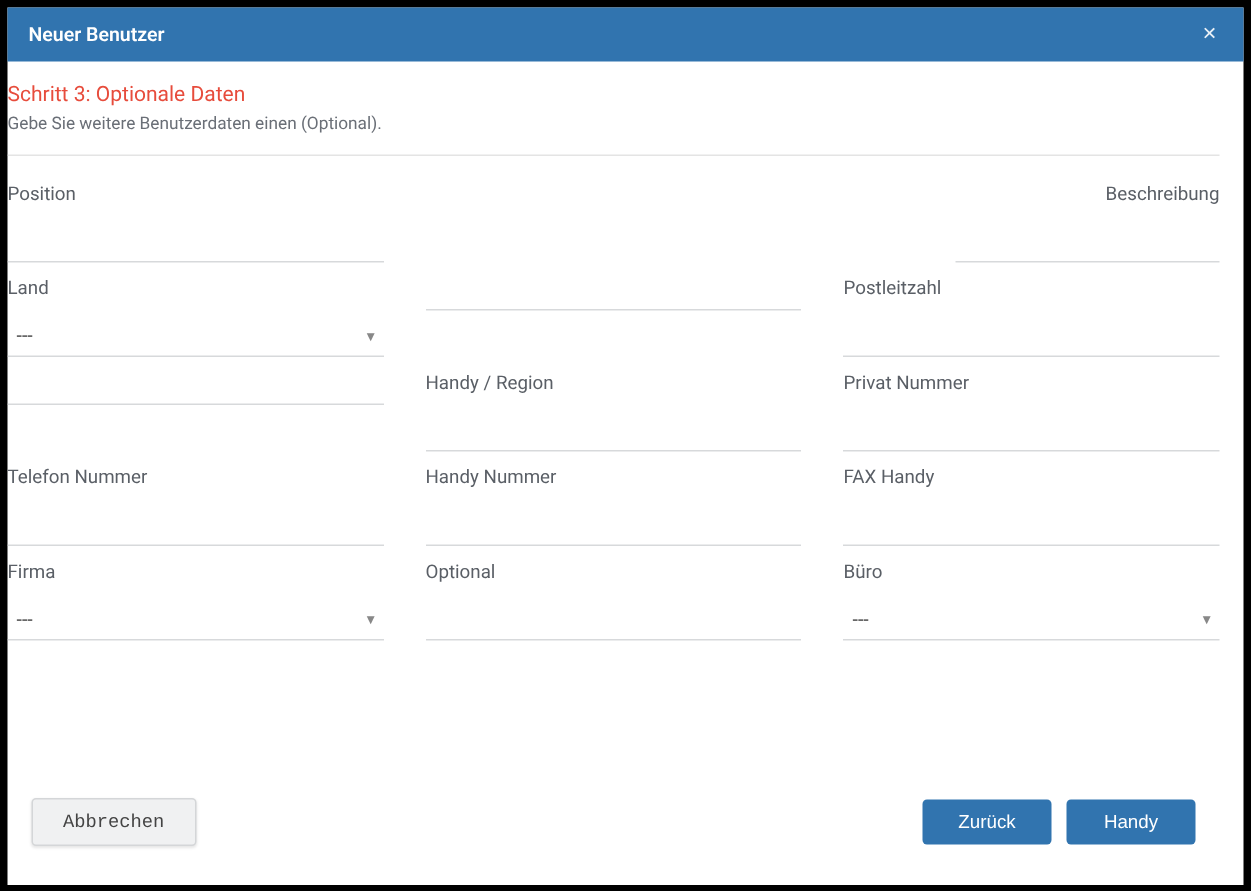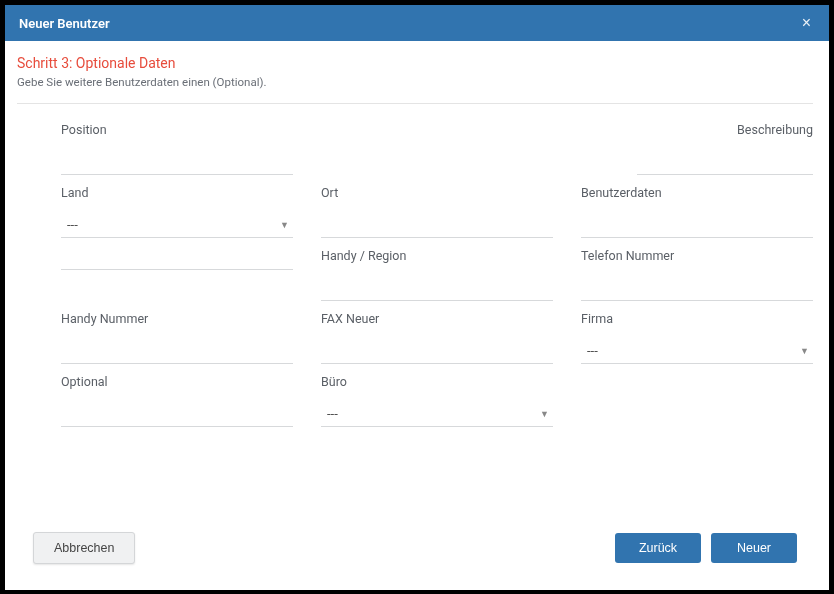--- a/index.html
+++ b/index.html
@@ -41,21 +41,21 @@
       color: #fff;
       font-size: 16px;
       cursor: pointer;
       opacity: 0.9;
       background: none;
       border: none;
       padding: 0 4px;
     }
     .modal-body {
       flex: 1;
-      padding: 14px 16px 10px 12px;
+      padding: 14px 16px 10px 0;
       overflow: auto;
       display: flex;
       flex-direction: column;
     }
     .step-title {
       color: #e74c3c;
       font-size: 14px;
       font-weight: 400;
       margin-bottom: 4px;
     }
@@ -67,21 +67,20 @@
     .divider {
       border: none;
       border-top: 1px solid #e4e4e4;
       margin-bottom: 8px;
     }
     .form-grid {
       display: grid;
       grid-template-columns: repeat(3, 1fr);
       column-gap: 28px;
       row-gap: 0;
-      margin-left: 44px;
     }
     .field {
       display: flex;
       flex-direction: column;
       padding-top: 10px;
     }
     .field.col-span-2 {
       grid-column: span 2;
       align-items: flex-end;
     }
@@ -135,20 +134,21 @@
       cursor: pointer;
       border: none;
       min-width: 80px;
       text-align: center;
     }
     .btn-cancel {
       background: #f0f1f2;
       border: 1px solid #d4d6d8;
       color: #444;
       box-shadow: 0 1px 2px rgba(0,0,0,0.1);
+      font-family: Liberation Mono, monospace;
     }
     .btn-primary {
       background: #3174af;
       color: #fff;
       min-width: 86px;
     }
     .footer-spacer {
       flex: 1;
     }
     .btn + .btn {
@@ -183,46 +183,49 @@
       <div class="field">
         <label>Land</label>
         <div class="select-wrapper">
           <div class="select-display">
             <span>---</span>
             <span class="caret">▼</span>
           </div>
         </div>
       </div>
       <div class="field">
-        <label>Ort</label>
-        <input type="text" class="input-line" value="" style="">
-      </div>
-      <div class="field">
-        <label>Benutzerdaten</label>
+        <input type="text" class="input-line" value="" style="">
+      </div>
+      <div class="field">
+        <label>Postleitzahl</label>
         <input type="text" class="input-line" value="" style="">
       </div>
 
       <div class="field">
         <input type="text" class="input-line" value="" style="">
       </div>
       <div class="field">
         <label>Handy / Region</label>
         <input type="text" class="input-line" value="" style="">
       </div>
+      <div class="field">
+        <label>Privat Nummer</label>
+        <input type="text" class="input-line" value="" style="">
+      </div>
 
       <div class="field">
         <label>Telefon Nummer</label>
         <input type="text" class="input-line" value="" style="">
       </div>
       <div class="field">
         <label>Handy Nummer</label>
         <input type="text" class="input-line" value="" style="">
       </div>
       <div class="field">
-        <label>FAX Neuer</label>
+        <label>FAX Handy</label>
         <input type="text" class="input-line" value="" style="">
       </div>
 
       <div class="field">
         <label>Firma</label>
         <div class="select-wrapper">
           <div class="select-display">
             <span>---</span>
             <span class="caret">▼</span>
           </div>
@@ -243,16 +246,16 @@
       </div>
 
     </div>
 
     <div class="spacer"></div>
 
     <div class="modal-footer">
       <button class="btn btn-cancel">Abbrechen</button>
       <div class="footer-spacer"></div>
       <button class="btn btn-primary">Zurück</button>
-      <button class="btn btn-primary">Neuer</button>
+      <button class="btn btn-primary">Handy</button>
     </div>
   </div>
 </div>
 
 </body></html>

